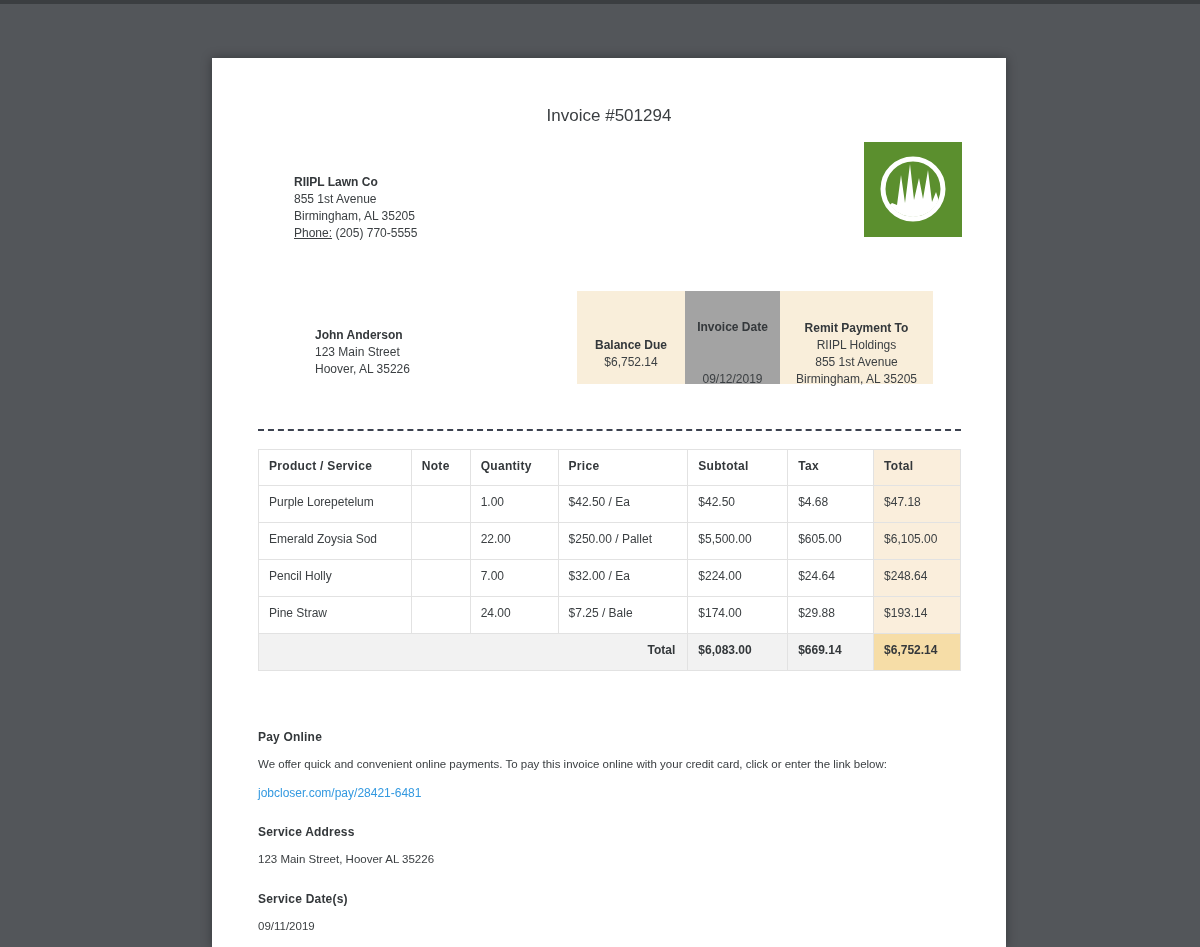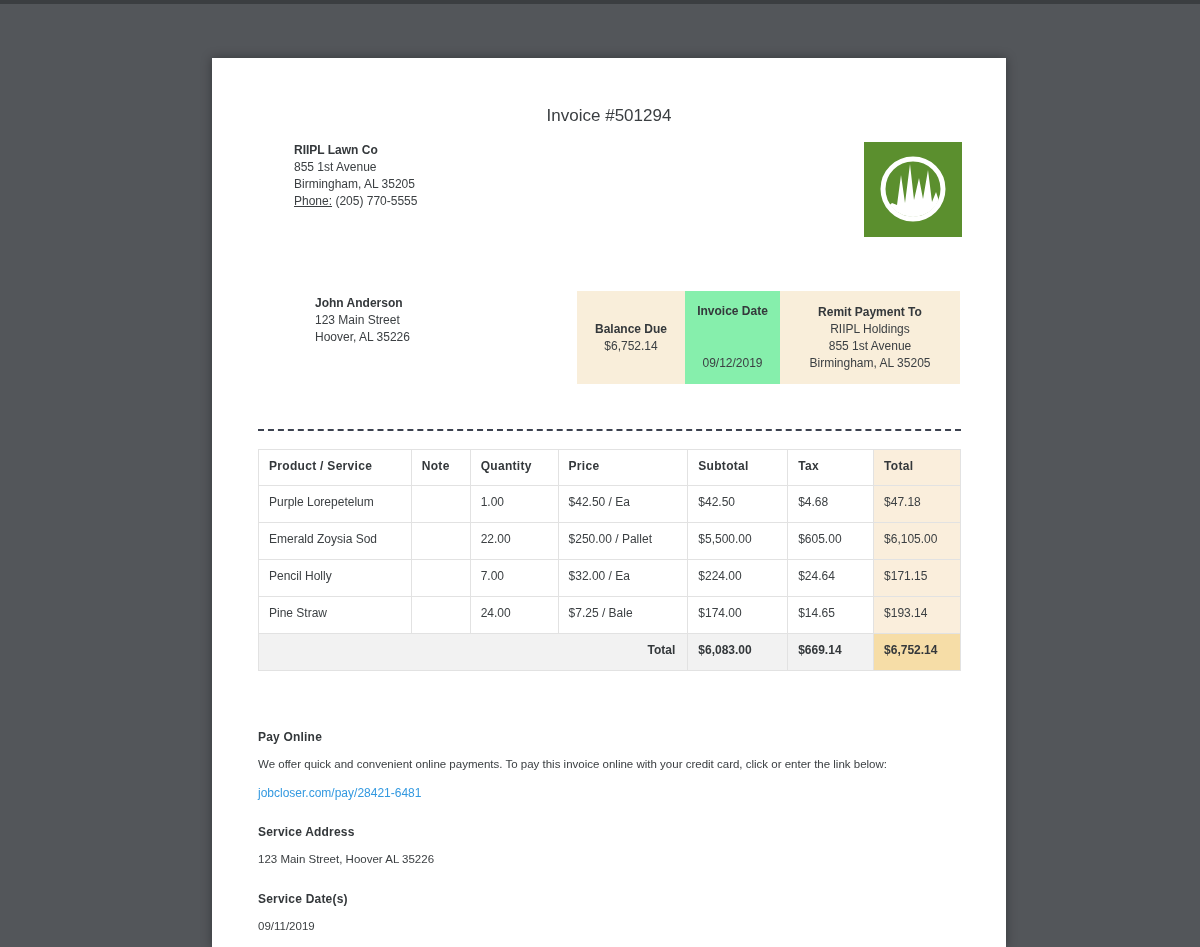--- a/index.html
+++ b/index.html
@@ -11,34 +11,34 @@
 
   .page { position:absolute; left:212px; top:58px; width:794px; height:889px;
           background:#ffffff; box-shadow:0 0 10px rgba(0,0,0,0.35); }
 
   .title { position:absolute; left:0; top:106px; width:100%; text-align:center;
            font-size:17px; font-weight:400; color:#3a3e41; top:48px; }
 
   .addr-block { position:absolute; font-size:12px; line-height:17px; color:#3c4043; }
   .company { left:82px; top:84px; }
   .customer { left:103px; top:237px; }
-  .bold { font-weight:bold; color:#34383b; }
+  .bold { font-weight:bold; color:#34383b;margin-top:32px; }
   .underline { text-decoration:underline; }
 
   .logo { position:absolute; left:652px; top:84px; width:98px; height:95px; background:#5b8f2e; }
   .logo svg { display:block; width:98px; height:95px; }
 
   .summary { position:absolute; left:365px; top:233px; width:384px; height:93px; display:flex; }
   .sum-box { display:flex; flex-direction:column; justify-content:center; align-items:center;
              font-size:12px; line-height:17px; text-align:center; }
   .sum-box.light { background:#f9eeda; }
-  .sum-box.dark  { background:#86efac;gap:35px; }
+  .sum-box.dark  { background:#a3a3a3;gap:35px; }
   .box-balance { width:108px; }
   .box-date    { width:95px; }
-  .box-remit   { width:180px; }
+  .box-remit   { width:153px; }
 
   .dashes { position:absolute; left:46px; top:371px; width:703px; height:0;
             border-top:2px dashed #3d4250; }
 
   .items { position:absolute; left:46px; top:391px; width:703px; border-collapse:collapse;
            font-size:12px; color:#3c4043; }
   .items th, .items td { border:1px solid #e2e2e2; padding:0 0 4px 10px; text-align:left; }
   .items th { height:36px; font-weight:bold; color:#34383b; letter-spacing:0.3px; }
   .items td { height:37px; }
   .col-product { width:153px; } .col-note { width:59px; } .col-qty { width:88px; }
@@ -153,29 +153,29 @@
           <td>$605.00</td>
           <td class="peach">$6,105.00</td>
         </tr>
         <tr>
           <td>Pencil Holly</td>
           <td></td>
           <td>7.00</td>
           <td>$32.00 / Ea</td>
           <td>$224.00</td>
           <td>$24.64</td>
-          <td class="peach">$171.15</td>
+          <td class="peach">$248.64</td>
         </tr>
         <tr>
           <td>Pine Straw</td>
           <td></td>
           <td>24.00</td>
           <td>$7.25 / Bale</td>
           <td>$174.00</td>
-          <td>$14.65</td>
+          <td>$29.88</td>
           <td class="peach">$193.14</td>
         </tr>
         <tr class="total-row">
           <td class="total-label" colspan="4">Total</td>
           <td>$6,083.00</td>
           <td>$669.14</td>
           <td class="grand">$6,752.14</td>
         </tr>
       </tbody>
     </table>

